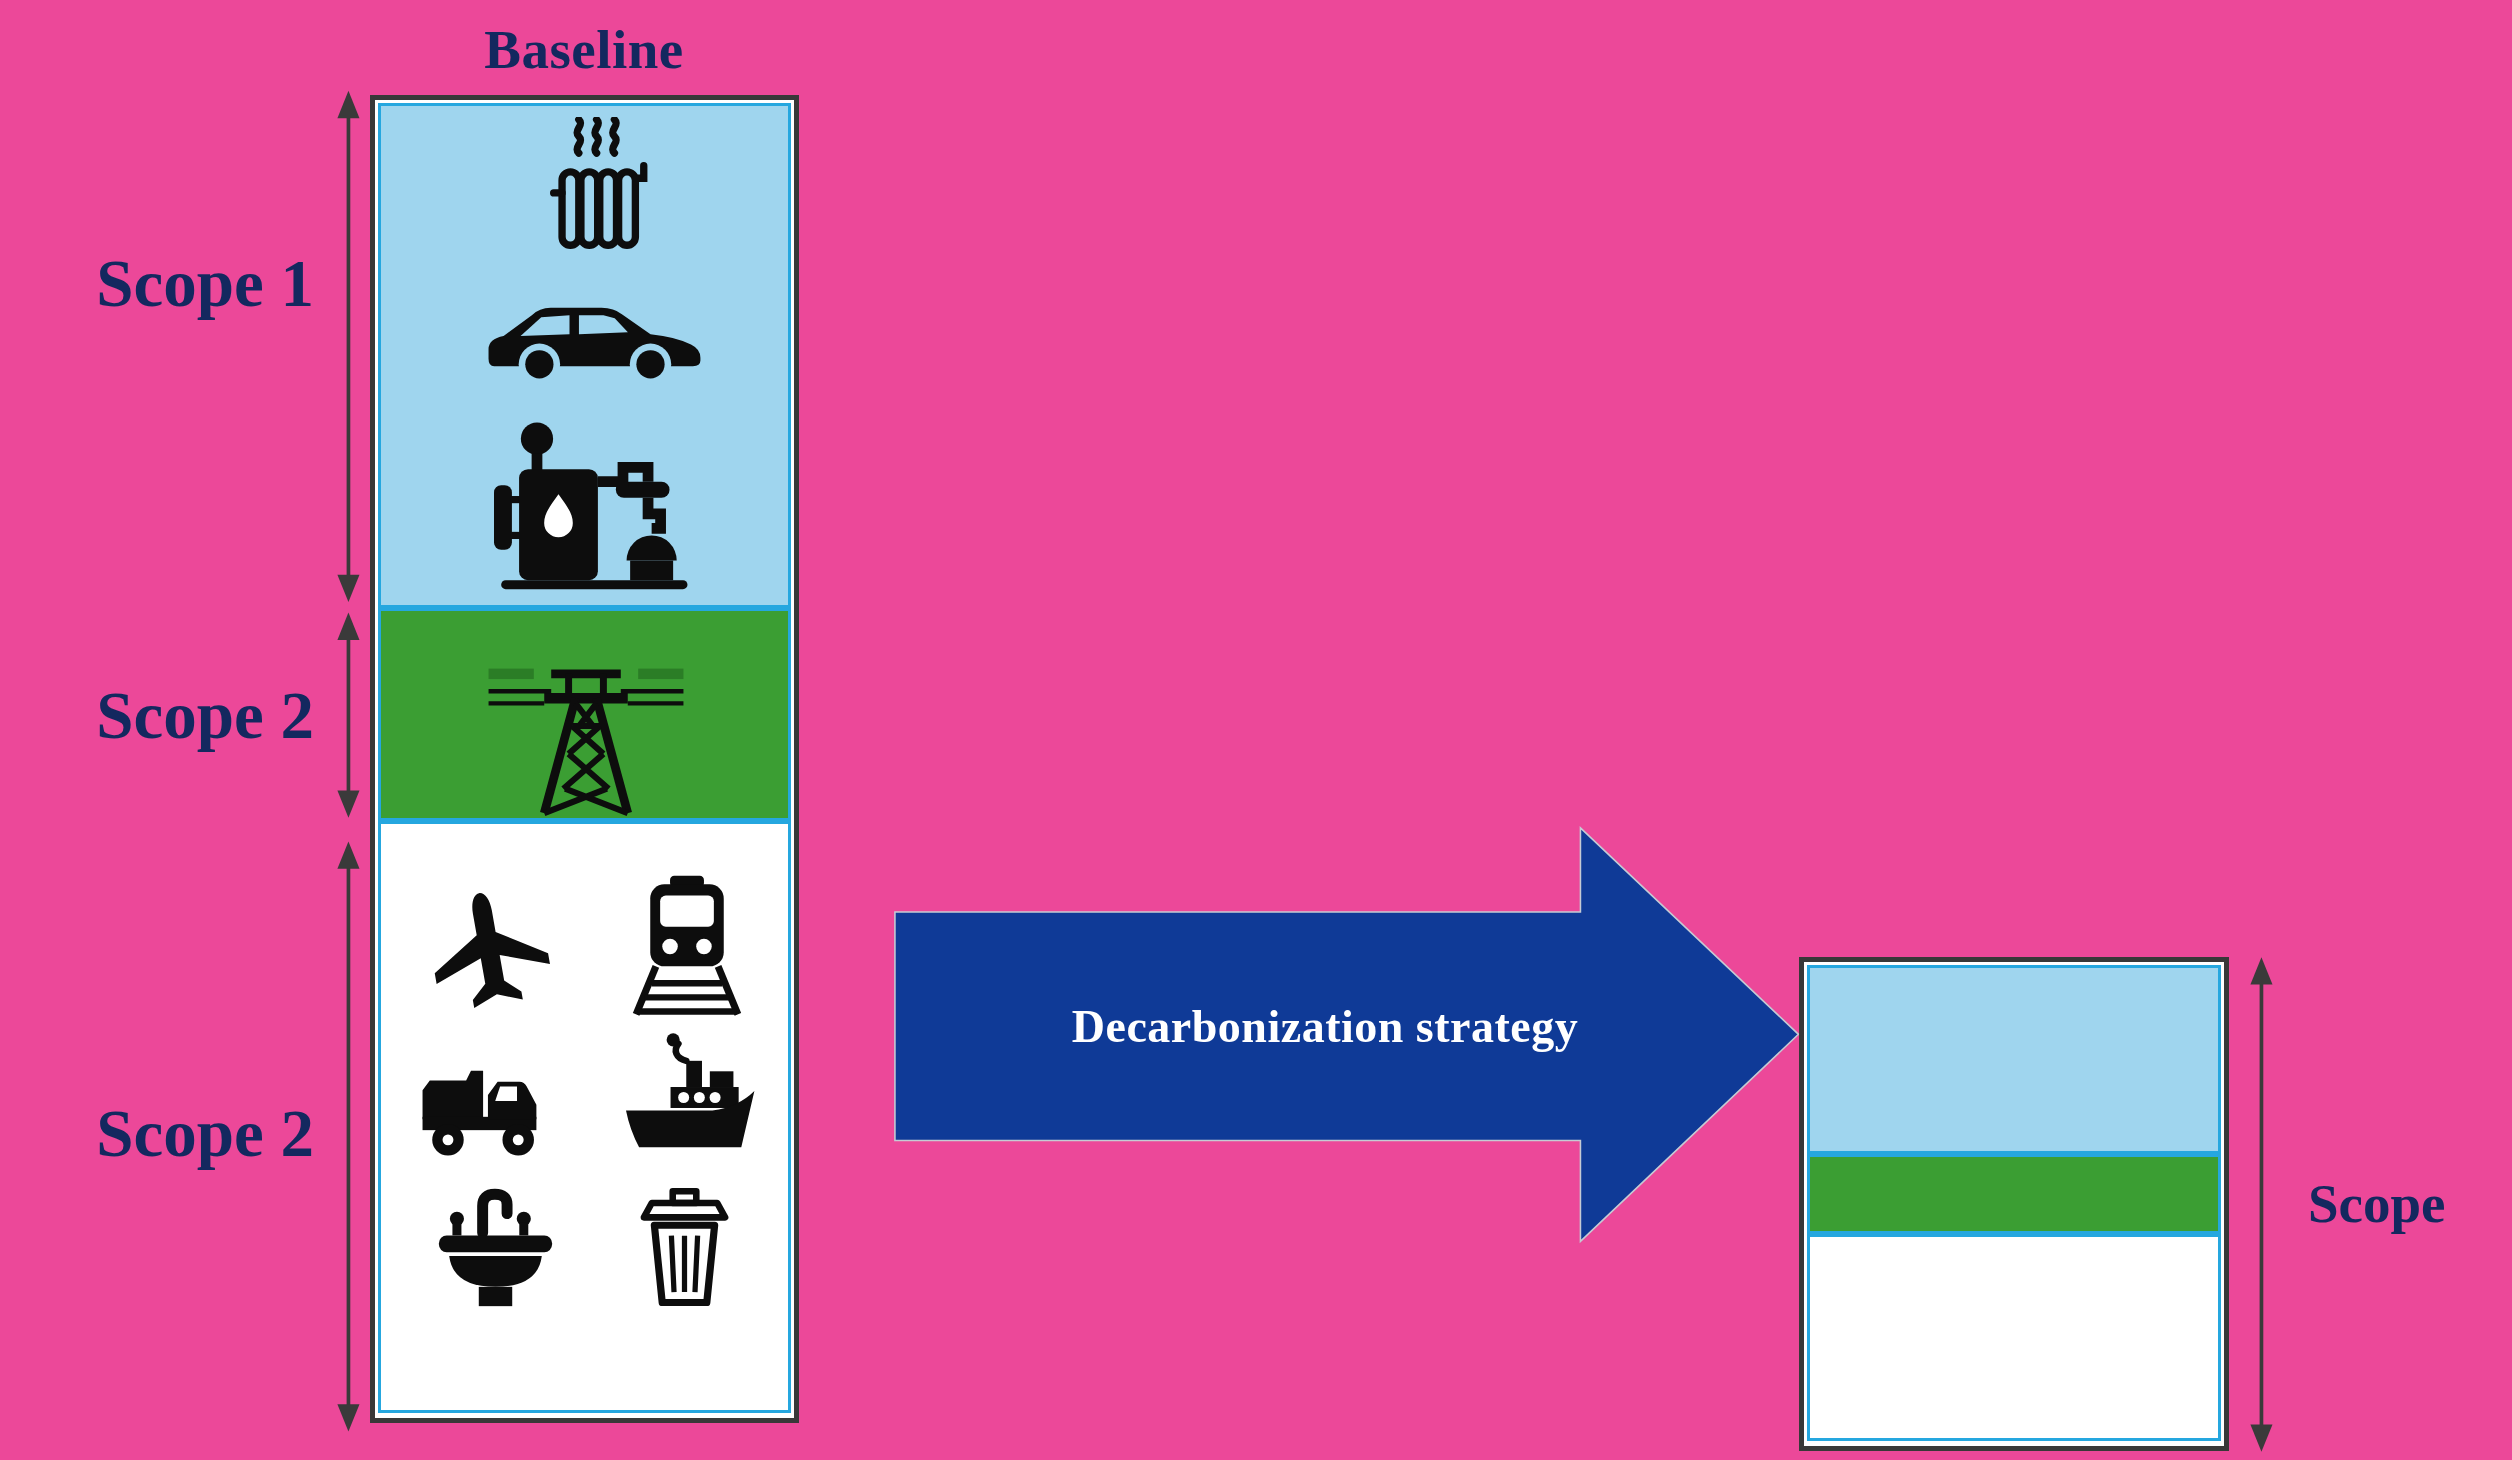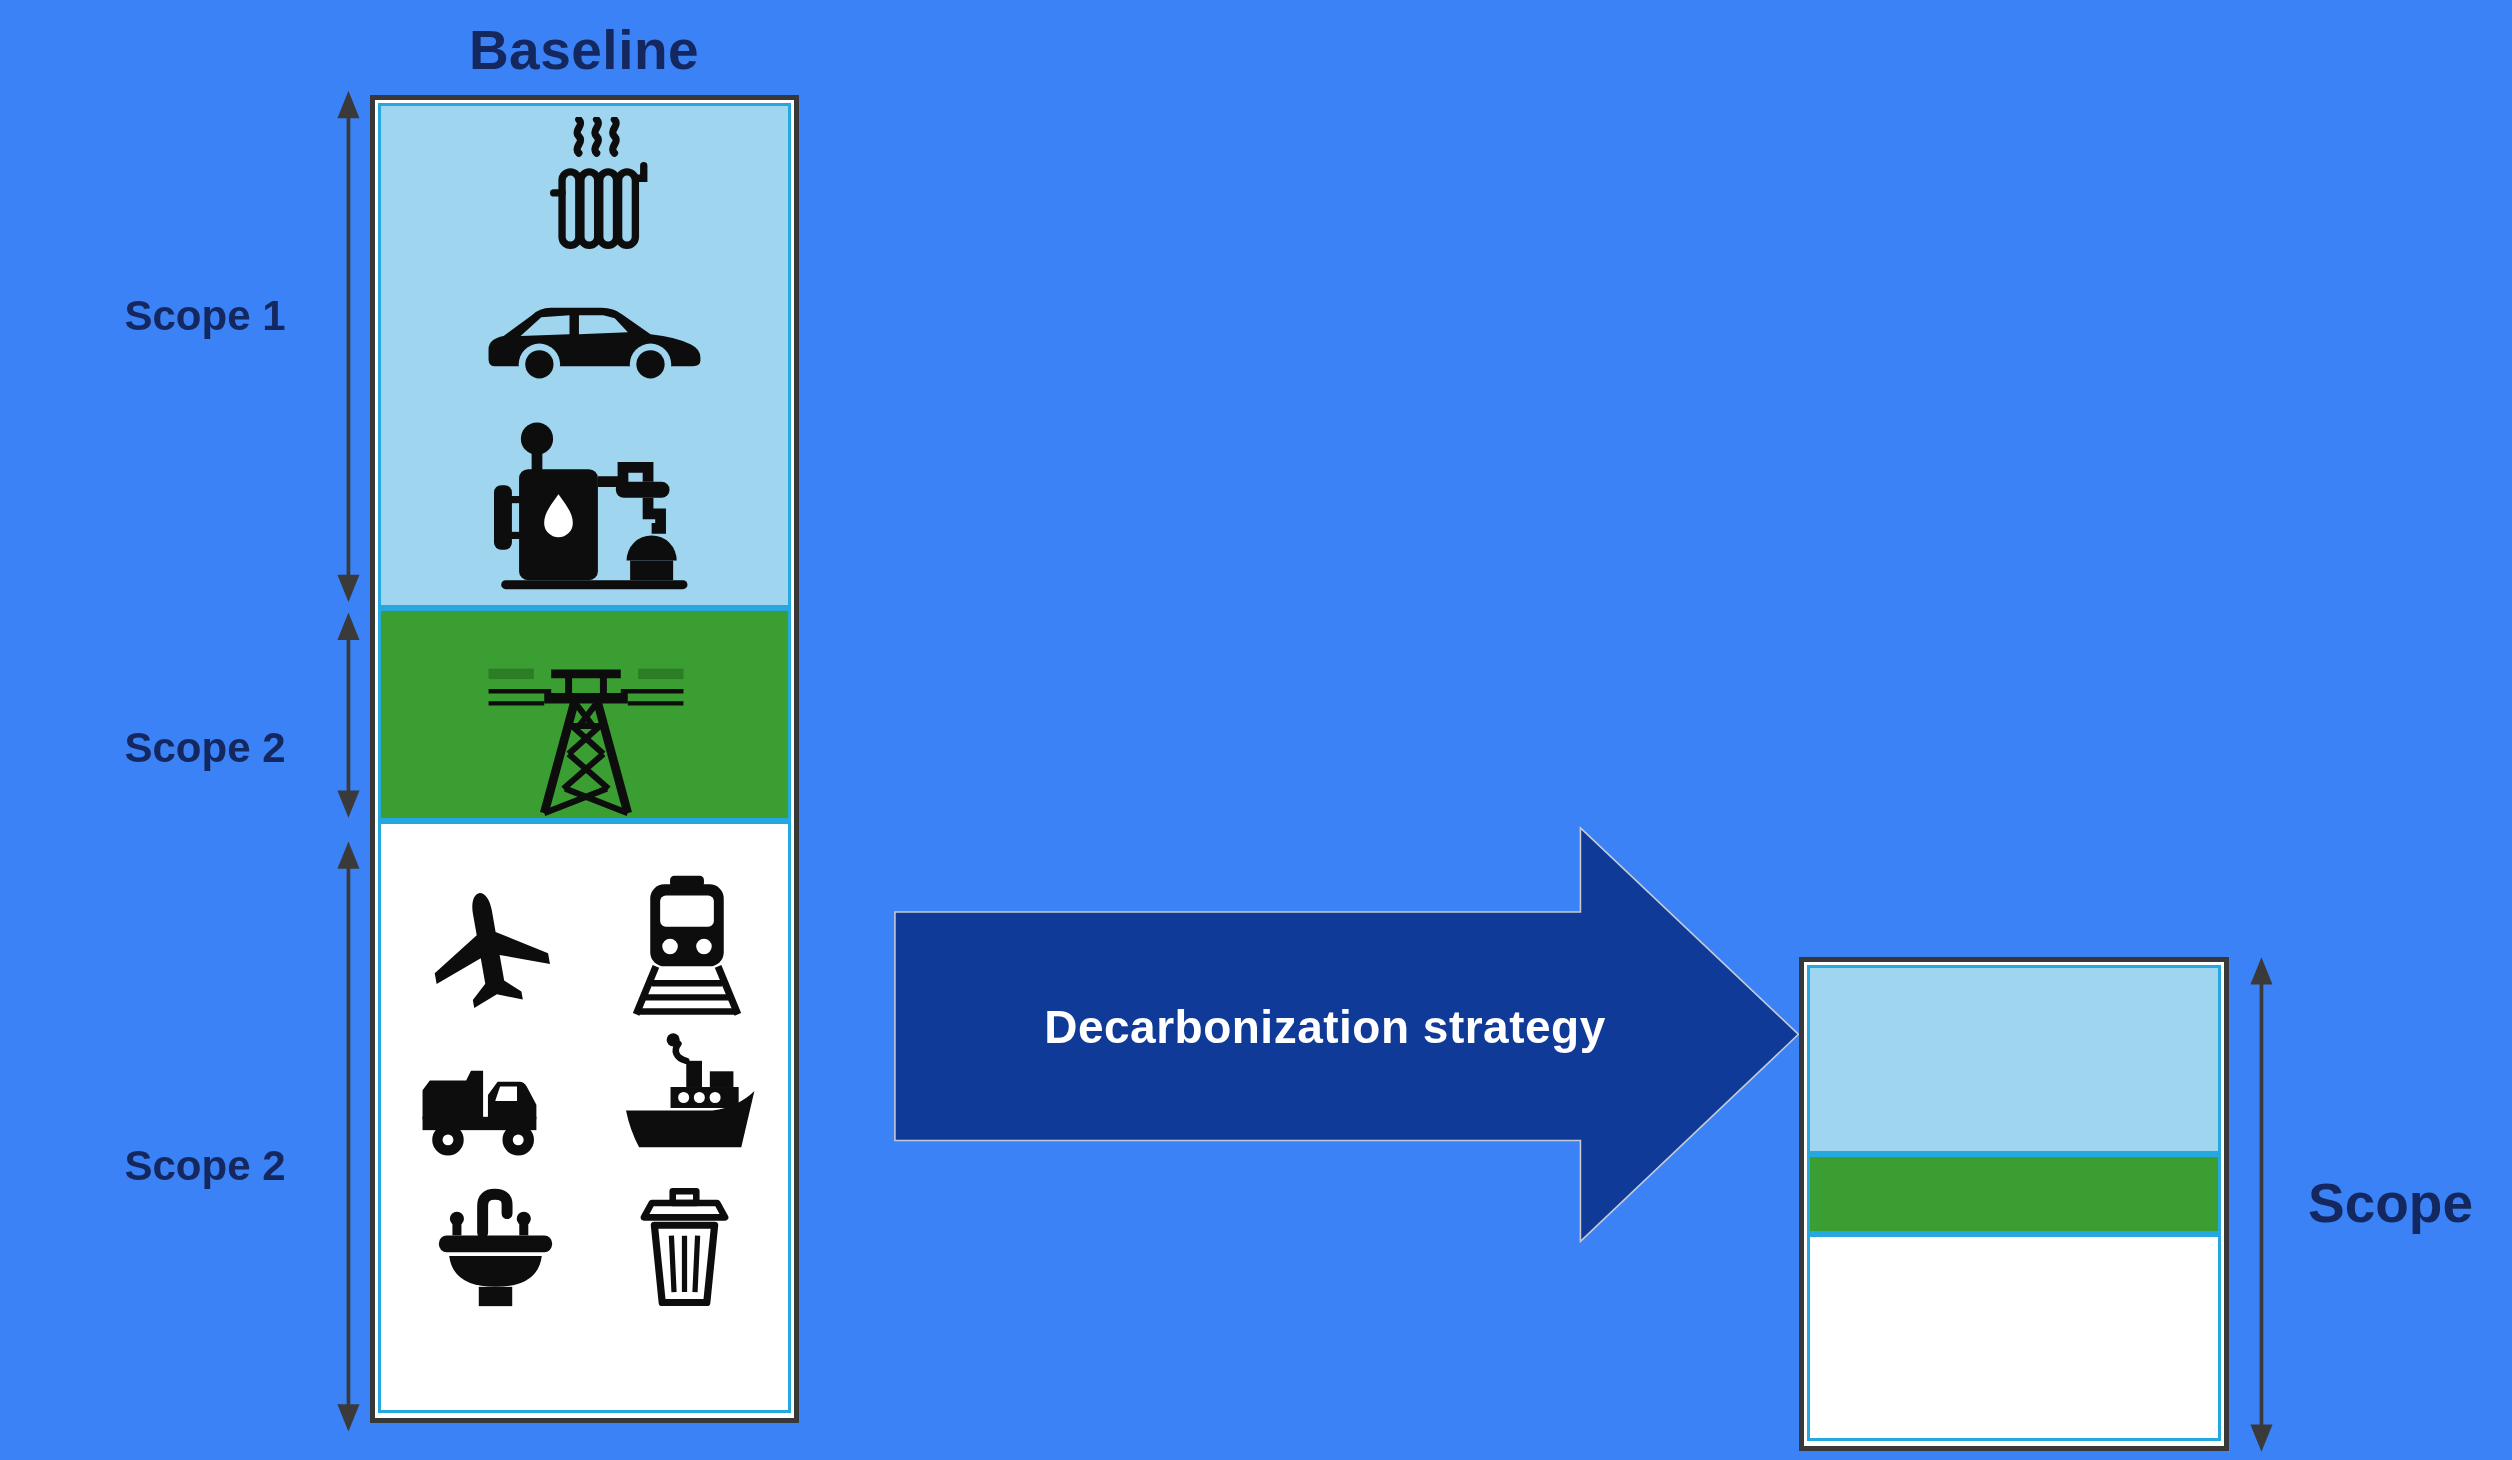--- a/index.html
+++ b/index.html
@@ -1,21 +1,21 @@
 <!DOCTYPE html>
 <html style="font-size:8.4px"><head>
 <meta charset="utf-8">
 <style>
   html,body{margin:0;padding:0;background:#ffffff;}
-  #canvas{position:relative;width:2512px;height:1461px;background:#3b82f6;overflow:hidden;
-          font-family:Liberation Sans, sans-serif;}
+  #canvas{position:relative;width:2512px;height:1461px;background:#ec4899;overflow:hidden;
+          font-family:Liberation Serif, serif;}
   .navy{color:#14285f;font-weight:600;}
   .title{position:absolute;font-size:55px;text-align:center;letter-spacing:0.5px;}
   .scope-label{position:absolute;left:58px;width:294px;height:69px;line-height:69px;
-               font-size:42px;text-align:center;margin-top:32px;}
+               font-size:67px;text-align:center;}
   
   .bar-outer{position:absolute;box-sizing:border-box;border:5.8px solid #383838;background:#ffffff;padding:3.2px;}
   .seg{box-sizing:border-box;width:100%;border:3.7px solid #25a7df;}
   .seg-blue{background:#9fd5ee;}
   .seg-green{background:#3b9e33;}
   .seg-white{background:#ffffff;}
   #baseline-bar{left:370px;top:95px;width:429px;height:1328px;}
   #target-bar{left:1799px;top:957px;width:430px;height:494px;}
   .icon{position:absolute;}
   

